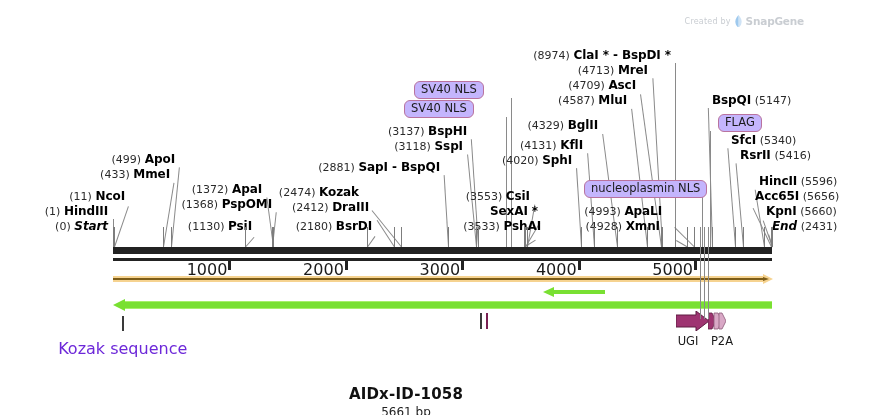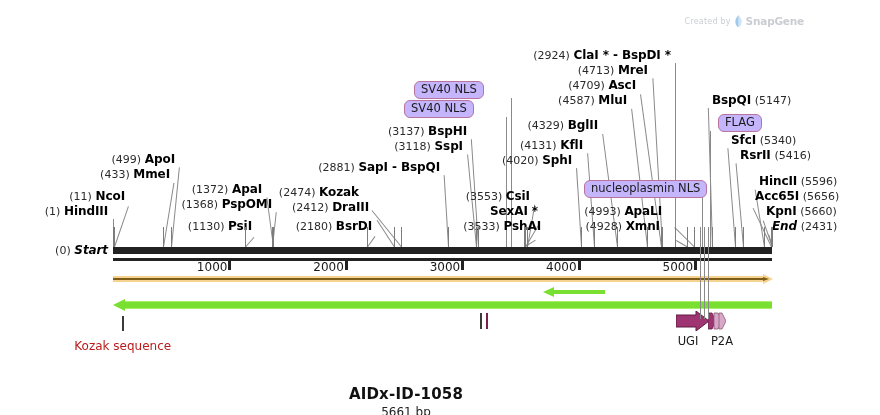--- a/index.html
+++ b/index.html
@@ -23,32 +23,32 @@
   .lbl .enz.ital{font-style:italic;}
   .lbl.r{transform:translateX(-100%);}
 
   
   .pill{position:absolute;white-space:nowrap;font-size:11.5px;line-height:13px;
         background:#c4b5fd;border:1px solid #b9739f;border-radius:6px;
         padding:1px 6px 2px 6px;color:#1a1a1a;}
 
   
   .rtick{position:absolute;background:#222222;width:3px;}
-  .rnum{position:absolute;font-size:12px;color:#1a1a1a;transform:translateX(-100%);white-space:nowrap;}
+  .rnum{position:absolute;font-size:16px;color:#1a1a1a;transform:translateX(-100%);white-space:nowrap;}
 
   
   .sitemark{position:absolute;background:#7d7d7d;width:1px;}
 
   .arrowhead{position:absolute;width:0;height:0;}
 
   
   .minimark{position:absolute;width:2px;}
 
   .featlabel{position:absolute;font-size:11.5px;color:#1a1a1a;white-space:nowrap;transform:translateX(-50%);}
-  #kozak-label{position:absolute;font-size:12px;color:#b91c1c;white-space:nowrap;transform:translateX(-50%);}
+  #kozak-label{position:absolute;font-size:16px;color:#6d28d9;white-space:nowrap;transform:translateX(-50%);}
 
   
   #title-block{position:absolute;left:0;right:0;text-align:center;}
   #plasmid-title{font-size:15px;font-weight:bold;color:#111;letter-spacing:.2px;}
   #plasmid-size{font-size:12px;color:#222;margin-top:2px;}
 </style>
 </head>
 <body>
 
 <div id="stage">
@@ -95,21 +95,21 @@
       <div style="position: absolute; left: 764.433px; top: 176px; height: 58px; width: 1px; background: rgb(138, 138, 138); transform-origin: center bottom; transform: rotate(-9.23789deg);"></div>
       <div style="position: absolute; left: 771.418px; top: 191px; height: 43px; width: 1px; background: rgb(138, 138, 138); transform-origin: center bottom; transform: rotate(-25.4001deg);"></div>
       <div style="position: absolute; left: 771.884px; top: 206px; height: 28px; width: 1px; background: rgb(138, 138, 138); transform-origin: center bottom; transform: rotate(-19.4423deg);"></div>
       <div style="position: absolute; left: 772px; top: 221px; height: 13px; width: 1px; background: rgb(138, 138, 138); transform-origin: center bottom; transform: rotate(-17.1027deg);"></div>
       <div style="position: absolute; left: 511.124px; top: 85px; height: 149px; width: 1px; background: rgb(138, 138, 138);"></div>
       <div style="position: absolute; left: 506.468px; top: 104px; height: 130px; width: 1px; background: rgb(138, 138, 138);"></div>
       <div style="position: absolute; left: 702.037px; top: 184px; height: 50px; width: 1px; background: rgb(138, 138, 138);"></div>
       <div style="position: absolute; left: 710.186px; top: 118px; height: 116px; width: 1px; background: rgb(138, 138, 138);"></div>
     </div>
   <div id="labels-layer">
-      <div class="lbl r" style="left: 108px; top: 207px; margin-top: 24px;"><span class="pos">(0)</span> <span class="enz ital">Start</span></div>
+      <div class="lbl r" style="left: 108px; top: 207px;"><span class="pos">(0)</span> <span class="enz ital">Start</span></div>
       <div class="lbl r" style="left: 108px; top: 192px;"><span class="pos">(1)</span> <span class="enz">HindIII</span></div>
       <div class="lbl r" style="left: 125px; top: 177px;"><span class="pos">(11)</span> <span class="enz">NcoI</span></div>
       <div class="lbl r" style="left: 170px; top: 155px;"><span class="pos">(433)</span> <span class="enz">MmeI</span></div>
       <div class="lbl r" style="left: 175px; top: 140px;"><span class="pos">(499)</span> <span class="enz">ApoI</span></div>
       <div class="lbl r" style="left: 252px; top: 207px;"><span class="pos">(1130)</span> <span class="enz">PsiI</span></div>
       <div class="lbl r" style="left: 272px; top: 185px;"><span class="pos">(1368)</span> <span class="enz">PspOMI</span></div>
       <div class="lbl r" style="left: 262px; top: 170px;"><span class="pos">(1372)</span> <span class="enz">ApaI</span></div>
       <div class="lbl r" style="left: 372px; top: 207px;"><span class="pos">(2180)</span> <span class="enz">BsrDI</span></div>
       <div class="lbl r" style="left: 369px; top: 188px;"><span class="pos">(2412)</span> <span class="enz">DraIII</span></div>
       <div class="lbl r" style="left: 359px; top: 173px;"><span class="pos">(2474)</span> <span class="enz">Kozak</span></div>
@@ -118,21 +118,21 @@
       <div class="lbl r" style="left: 467px; top: 112px;"><span class="pos">(3137)</span> <span class="enz">BspHI</span></div>
       <div class="lbl r" style="left: 541px; top: 207px;"><span class="pos">(3533)</span> <span class="enz">PshAI</span></div>
       <div class="lbl r" style="left: 538px; top: 192px;"><span class="enz">SexAI *</span></div>
       <div class="lbl r" style="left: 530px; top: 177px;"><span class="pos">(3553)</span> <span class="enz">CsiI</span></div>
       <div class="lbl r" style="left: 572px; top: 141px;"><span class="pos">(4020)</span> <span class="enz">SphI</span></div>
       <div class="lbl r" style="left: 583px; top: 126px;"><span class="pos">(4131)</span> <span class="enz">KflI</span></div>
       <div class="lbl r" style="left: 598px; top: 106px;"><span class="pos">(4329)</span> <span class="enz">BglII</span></div>
       <div class="lbl r" style="left: 627px; top: 81px;"><span class="pos">(4587)</span> <span class="enz">MluI</span></div>
       <div class="lbl r" style="left: 636px; top: 66px;"><span class="pos">(4709)</span> <span class="enz">AscI</span></div>
       <div class="lbl r" style="left: 648px; top: 51px;"><span class="pos">(4713)</span> <span class="enz">MreI</span></div>
-      <div class="lbl r" style="left: 671px; top: 36px;"><span class="pos">(2924)</span> <span class="enz">ClaI * - BspDI *</span></div>
+      <div class="lbl r" style="left: 671px; top: 36px;"><span class="pos">(8974)</span> <span class="enz">ClaI * - BspDI *</span></div>
       <div class="lbl r" style="left: 660px; top: 207px;"><span class="pos">(4928)</span> <span class="enz">XmnI</span></div>
       <div class="lbl r" style="left: 662px; top: 192px;"><span class="pos">(4993)</span> <span class="enz">ApaLI</span></div>
       <div class="lbl" style="left: 712px; top: 81px;"><span class="enz">BspQI</span>  <span class="pos">(5147)</span></div>
       <div class="lbl" style="left: 731px; top: 121px;"><span class="enz">SfcI</span>  <span class="pos">(5340)</span></div>
       <div class="lbl" style="left: 740px; top: 136px;"><span class="enz">RsrII</span>  <span class="pos">(5416)</span></div>
       <div class="lbl" style="left: 759px; top: 162px;"><span class="enz">HincII</span>  <span class="pos">(5596)</span></div>
       <div class="lbl" style="left: 755px; top: 177px;"><span class="enz">Acc65I</span>  <span class="pos">(5656)</span></div>
       <div class="lbl" style="left: 766px; top: 192px;"><span class="enz">KpnI</span>  <span class="pos">(5660)</span></div>
       <div class="lbl" style="left: 772px; top: 207px;"><span class="enz ital">End</span>  <span class="pos">(2431)</span></div>
     </div>

